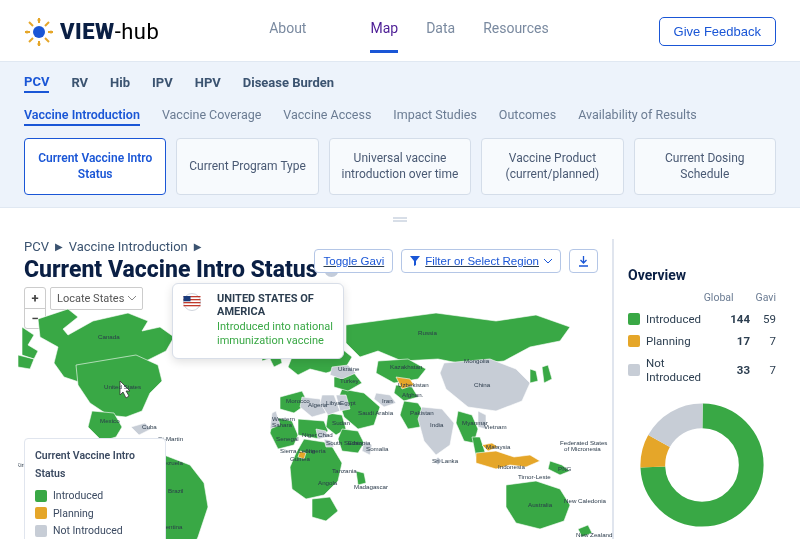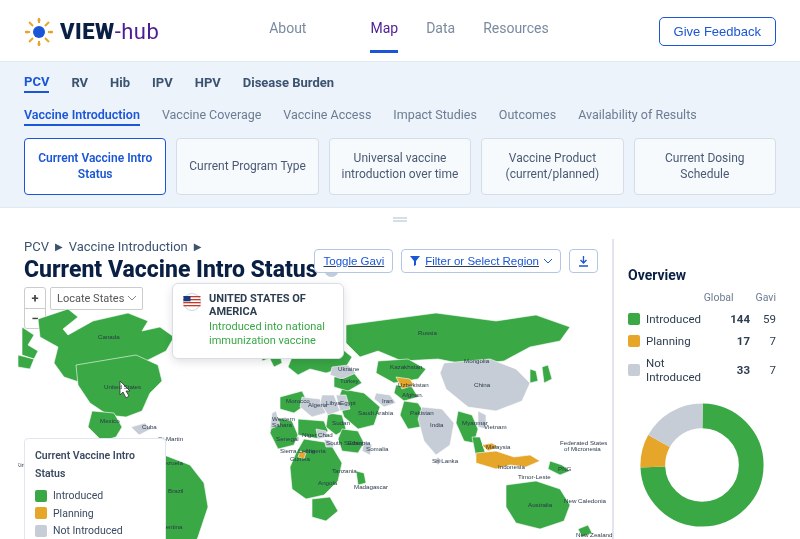--- a/index.html
+++ b/index.html
@@ -1,21 +1,21 @@
 <!DOCTYPE html>
 <html><head>
 <meta charset="utf-8">
 <style>
   * { box-sizing: border-box; margin: 0; padding: 0; }
   body { font-family: -apple-system, 'Segoe UI', Roboto, sans-serif; color: #2c3e50; background: #fff; font-size: 13px; width: 800px; }
   .header { display: flex; align-items: center; padding: 10px 24px 0; }
   .logo { display: flex; align-items: center; gap: 6px; }
   .brand { font-size: 22px; font-weight: 800; letter-spacing: .5px; }
   .brand b { color: #0a1f44; }
-  .brand span { color: #4c1d95; font-weight: 400; text-align: right; }
+  .brand span { color: #000000; font-weight: 400; text-align: right; }
   .topnav { display: flex; gap: 28px; margin-left: auto; margin-right: auto; font-size: 14px; color: #7a8aa0; }
   .topnav .item { padding: 10px 0 14px; cursor: pointer; }
   .topnav .item.active { color: #4c1d95; border-bottom: 3px solid #1a56d6; margin-left: 36px; }
   .feedback { border: 1.5px solid #1a56d6; color: #1a56d6; background: #fff; padding: 6px 14px; border-radius: 5px; font-size: 13px; cursor: pointer; }
   .subpanel { background: #edf3fb; border-top: 1px solid #e0e8f2; border-bottom: 1px solid #e0e8f2; margin-top: 8px; padding: 10px 24px 12px; }
   .vaxtabs { display: flex; gap: 22px; font-weight: 700; font-size: 13px; color: #3b5370; align-items: center; }
   .vaxtabs .t { cursor: pointer; padding: 2px 0; }
   .vaxtabs .t.active { color: #1a56d6; border-bottom: 2px solid #1a56d6; }
   .subtabs { display: flex; gap: 22px; margin-top: 12px; font-size: 12.5px; color: #6b7c93; }
   .subtabs .s { cursor: pointer; padding: 2px 0; }
@@ -30,21 +30,21 @@
   .bcrumb .sep { font-size: 10px; }
   .ptitle { font-size: 23px; font-weight: 800; color: #0a1f44; margin-top: 2px; display: flex; align-items: center; gap: 6px; }
   .info-i { width: 15px; height: 15px; border-radius: 50%; background: #c3ccda; color: #fff; font-size: 10px; display: inline-flex; align-items: center; justify-content: center; font-weight: 700; }
   .toolbar { display: flex; gap: 8px; justify-content: flex-end; margin-top: -34px; text-decoration: underline; }
   .tbtn { border: 1px solid #b4c6e6; color: #1a56d6; background: #fff; border-radius: 4px; padding: 5px 8px; font-size: 11.5px; cursor: pointer; display: inline-flex; align-items: center; gap: 5px; }
   .mapwrap { position: relative; margin-top: 10px; height: 270px; }
   .zoom { position: absolute; left: 0; top: 4px; display: flex; flex-direction: column; border: 1px solid #ccc; border-radius: 3px; background: #fff; }
   .zoom span { width: 20px; height: 20px; display: flex; align-items: center; justify-content: center; cursor: pointer; font-weight: 700; color: #444; }
   .zoom span + span { border-top: 1px solid #ccc; }
   .locate { position: absolute; left: 26px; top: 4px; border: 1px solid #ccc; background: #fff; font-size: 11px; padding: 4px 6px; border-radius: 2px; color: #555; cursor: pointer; display: inline-flex; align-items: center; gap: 4px; }
-  .tooltip { position: absolute; left: 148px; top: 0; background: #fff; border: 1px solid #d8dee8; border-radius: 6px; padding: 8px 10px 10px; width: 172px; box-shadow: 0 3px 10px rgba(0,0,0,.12); font-size: 11px; z-index: 5; display: flex; gap: 8px; }
+  .tooltip { position: absolute; left: 148px; top: 0; background: #fff; border: 1px solid #d8dee8; border-radius: 6px; padding: 8px 10px 10px; width: 172px; box-shadow: 0 3px 10px rgba(0,0,0,.12); font-size: 11px; z-index: 5; display: flex; gap: 16px; }
   .tooltip .flag { flex-shrink: 0; margin-top: 1px; }
   .tooltip .ttitle { font-weight: 700; color: #2c3e50; }
   .tooltip .tdesc { color: #39a845; margin-top: 2px; line-height: 1.25; }
   svg.worldmap { position: absolute; left: -6px; top: 6px; }
   .legend { position: absolute; left: 0; bottom: 6px; background: #fff; border: 1px solid #e0e5ee; border-radius: 4px; padding: 8px 10px 6px; font-size: 10.5px; color: #3b4a61; line-height: 1.7; }
   .legend .lt { font-weight: 600; margin-bottom: 4px; max-width: 120px; }
   .legend .li { display: flex; align-items: center; gap: 6px; }
   .sw { width: 12px; height: 12px; border-radius: 2px; display: inline-block; }
   .side { width: 164px; border-left: 2px solid #e0e5ee; padding-left: 14px; padding-top: 28px; }
   .ovtitle { font-size: 14px; font-weight: 700; color: #0a1f44; }

